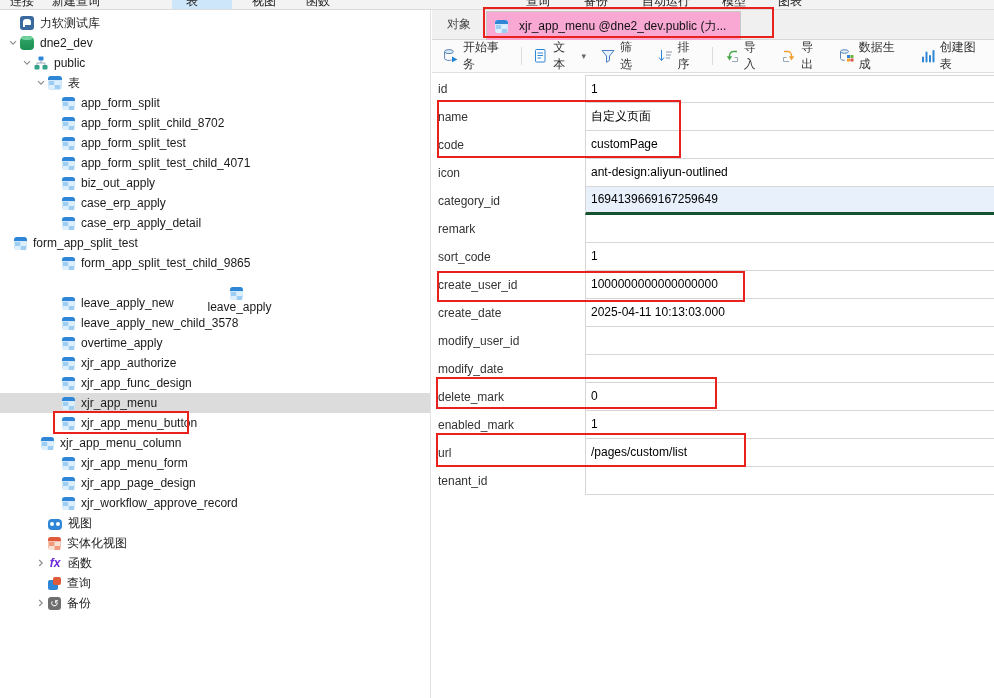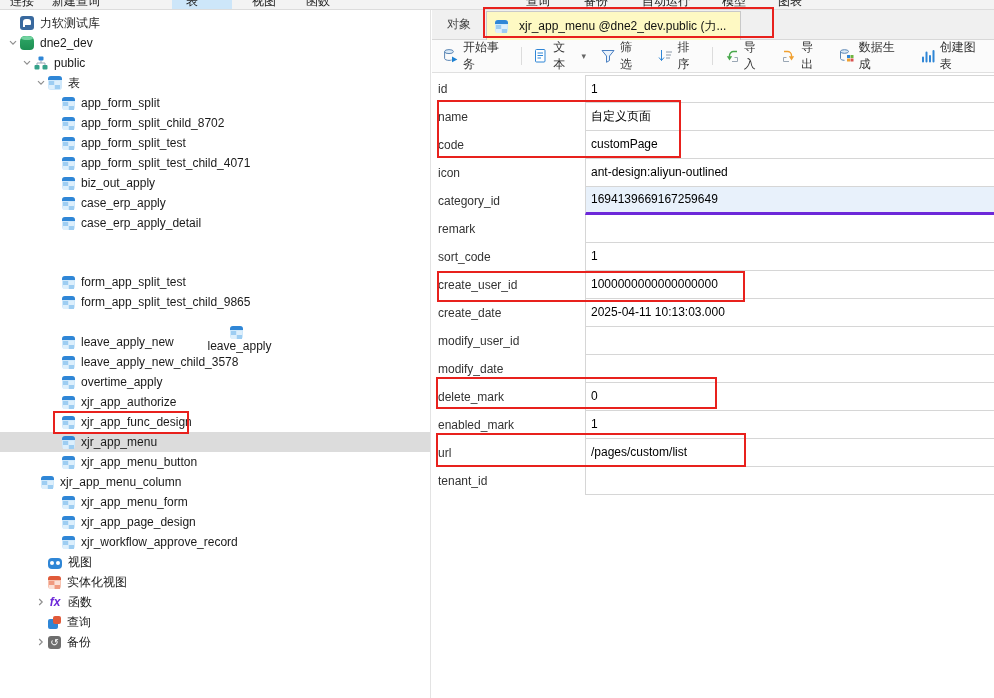--- a/index.html
+++ b/index.html
@@ -52,37 +52,37 @@
   .ic-qry::after { content:""; position:absolute; right:0; top:0; width:8px; height:8px; background:#e05a3a; border-radius:2px; }
 
   .ic-bak { background:#6e6e6e; border-radius:3px; color:#fff; font-size:10px; line-height:13px; text-align:center; }
 
   .ic-schema svg { display:block; }
 
   
   #right-panel { position:absolute; left:432px; top:10px; width:562px; height:688px; background:#fff; }
   #tabbar { position:relative; height:30px; background:#f0f0f0; border-bottom:1px solid #d8d8d8; display:flex; align-items:stretch; }
   #tab-objects { display:flex; align-items:center; padding:0 15px; font-size:12px; color:#444;text-align:right; }
-  #tab-active { display:flex; align-items:center; gap:6px; background:#fef9c3; border:1px solid #c9c9c9; border-bottom:none;
+  #tab-active { display:flex; align-items:center; gap:6px; background:#f9a8d4; border:1px solid #c9c9c9; border-bottom:none;
     padding:0 14px 0 8px; font-size:12px; color:#111; margin-left:0; position:relative; top:1px; }
 
   #data-toolbar { height:33px; background:#fbfbfb; border-bottom:1px solid #e0e0e0; display:flex; align-items:center; padding-left:4px; }
   .tbtn { display:flex; align-items:center; gap:4px; padding:3px 7px; font-size:12px; color:#333; border-radius:3px; cursor:default; }
   .tico { width:16px; height:16px; display:inline-flex; }
   .tsep { width:1px; height:18px; background:#dcdcdc; margin:0 4px; }
   .caret { font-size:9px; color:#666; margin-left:1px; }
 
   
   #fields { margin-top:2px; }
   .frow { display:flex; height:28px; }
   .fname { width:153px; padding-left:6px; font-size:12px; color:#333; line-height:28px; }
   .fval { flex:1; font-size:12px; color:#000; line-height:27px; padding-left:5px;
     border-left:1px solid #d6d6d6; border-bottom:1px solid #d6d6d6; }
   .frow:first-child .fval { border-top:1px solid #d6d6d6; }
-  .fval.focused { background:#e8f1fb; border-bottom:3px solid #6d28d9; line-height:25px; }
+  .fval.focused { background:#e8f1fb; border-bottom:3px solid #14532d; line-height:25px; }
 
   
   .ann { position:absolute; border:2px solid #e8211d; z-index:50; pointer-events:none; }
 </style>
 </head>
 <body>
 
 <div id="app">
 
   <div id="top-strip">
@@ -168,21 +168,21 @@
         <div class="trow" style="padding-left: 48px;">
           <span class="chev"></span>
           <span class="ic sm ic-tbl"></span>
           <span class="tlabel">case_erp_apply</span>
         </div>
         <div class="trow" style="padding-left: 48px;">
           <span class="chev"></span>
           <span class="ic sm ic-tbl"></span>
           <span class="tlabel">case_erp_apply_detail</span>
         </div>
-        <div class="trow" style="padding-left: 48px; margin-top: 39px;">
+        <div class="trow" style="">
           <span class="chev"></span>
           <span class="ic sm ic-tbl"></span>
           <span class="tlabel">form_app_split_test</span>
         </div>
         <div class="trow" style="padding-left: 48px;">
           <span class="chev"></span>
           <span class="ic sm ic-tbl"></span>
           <span class="tlabel">form_app_split_test_child_9865</span>
         </div>
         <div class="trow" style="padding-left: 48px; flex-direction: column;">

